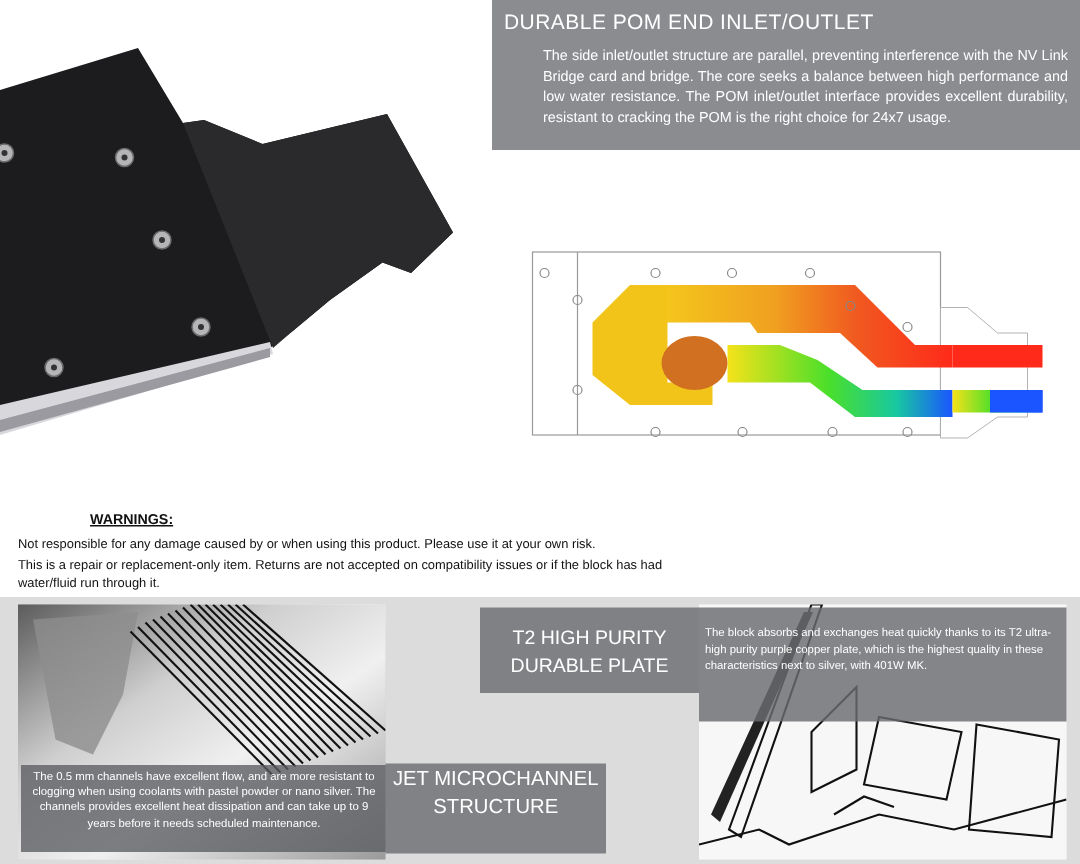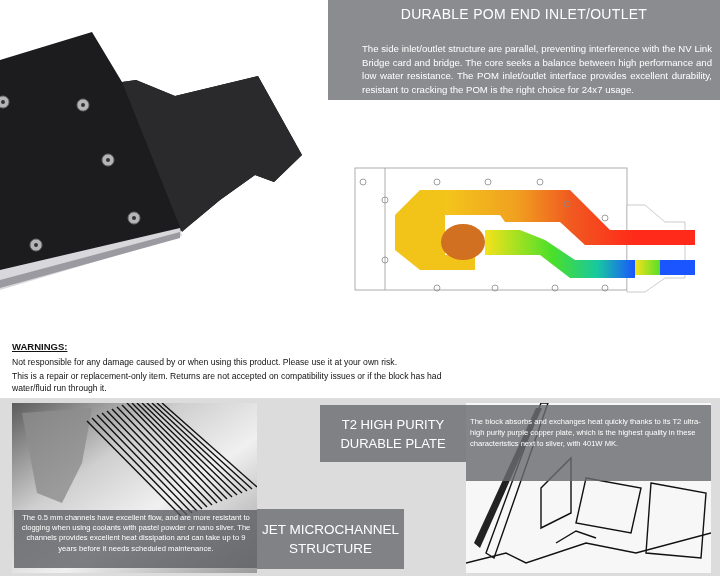--- a/index.html
+++ b/index.html
@@ -2,33 +2,33 @@
 <html><head>
 <meta charset="utf-8">
 <style>
   html,body{margin:0;padding:0;}
   body{width:720px;height:576px;position:relative;overflow:hidden;background:#ffffff;font-family:"Liberation Sans","DejaVu Sans",sans-serif;}
   .abs{position:absolute;}
   
   #render{left:0;top:0;width:330px;height:300px;}
   
   #pom-panel{left:328px;top:0;width:392px;height:100px;background:#8a8c90;color:#fff;box-sizing:border-box;padding:6px 8px;}
-  #pom-title{text-align:center;font-size:14px;letter-spacing:0.3px;margin-bottom:20px;}
+  #pom-title{font-size:14px;letter-spacing:0.3px;margin-bottom:9px;}
   #pom-body{font-size:9.6px;line-height:13.6px;text-align:justify;margin-left:26px;}
   
   #flow{left:345px;top:160px;width:365px;height:140px;}
   
   #warn{left:12px;top:341px;width:440px;color:#111;font-size:8.6px;line-height:12px;}
-  #warn-title{font-weight:bold;text-decoration:underline;font-size:9.5px;margin-bottom:3px;}
+  #warn-title{font-weight:bold;text-decoration:underline;font-size:9.5px;margin-bottom:3px;margin-left:48px;}
   #warn p{margin:0 0 2px 0;}
   
   #band{left:0;top:398px;width:720px;height:178px;background:#dcdcdc;}
   #jet-img{left:12px;top:403px;width:245px;height:170px;background:linear-gradient(135deg,#6e6e6e 0%,#c7c7c7 30%,#f2f2f2 55%,#a9a9a9 100%);overflow:hidden;}
   #jet-text{left:14px;top:510px;width:244px;height:58px;background:rgba(90,92,96,0.78);color:#fff;font-size:7.6px;line-height:10.2px;text-align:center;box-sizing:border-box;padding:3px 6px;}
-  #jet-label{left:257px;top:509px;width:147px;height:60px;background:#808286;color:#fff;font-size:13.5px;line-height:19px;text-align:center;display:flex;align-items:center;justify-content:center;}
+  #jet-label{left:257px;top:509px;width:147px;height:60px;background:#808286;color:#fff;font-size:13.5px;line-height:19px;text-align:center;display:flex;align-items:flex-start;justify-content:center;}
   #t2-label{left:320px;top:405px;width:146px;height:57px;background:#7f8185;color:#fff;font-size:13px;line-height:19px;text-align:center;display:flex;align-items:center;justify-content:center;}
   #t2-img{left:466px;top:403px;width:245px;height:170px;background:#f6f6f6;overflow:hidden;}
   #t2-text{left:466px;top:405px;width:245px;height:76px;background:rgba(105,107,111,0.82);color:#fff;font-size:7.6px;line-height:10.8px;box-sizing:border-box;padding:12px 4px;}
 </style>
 </head>
 <body>
 
 <svg id="render" class="abs" viewBox="0 0 330 300">
   <polygon points="0,60 92,32 122,82 136,80 175,96 258,76 302,155 274,182 255,175 220,200 196,220 180,232 60,265 0,280" fill="#1c1c1e"></polygon>
   <polygon points="122,82 136,80 175,96 258,76 302,155 274,182 255,175 220,200 196,220 182,232" fill="#2a2a2c"></polygon>

